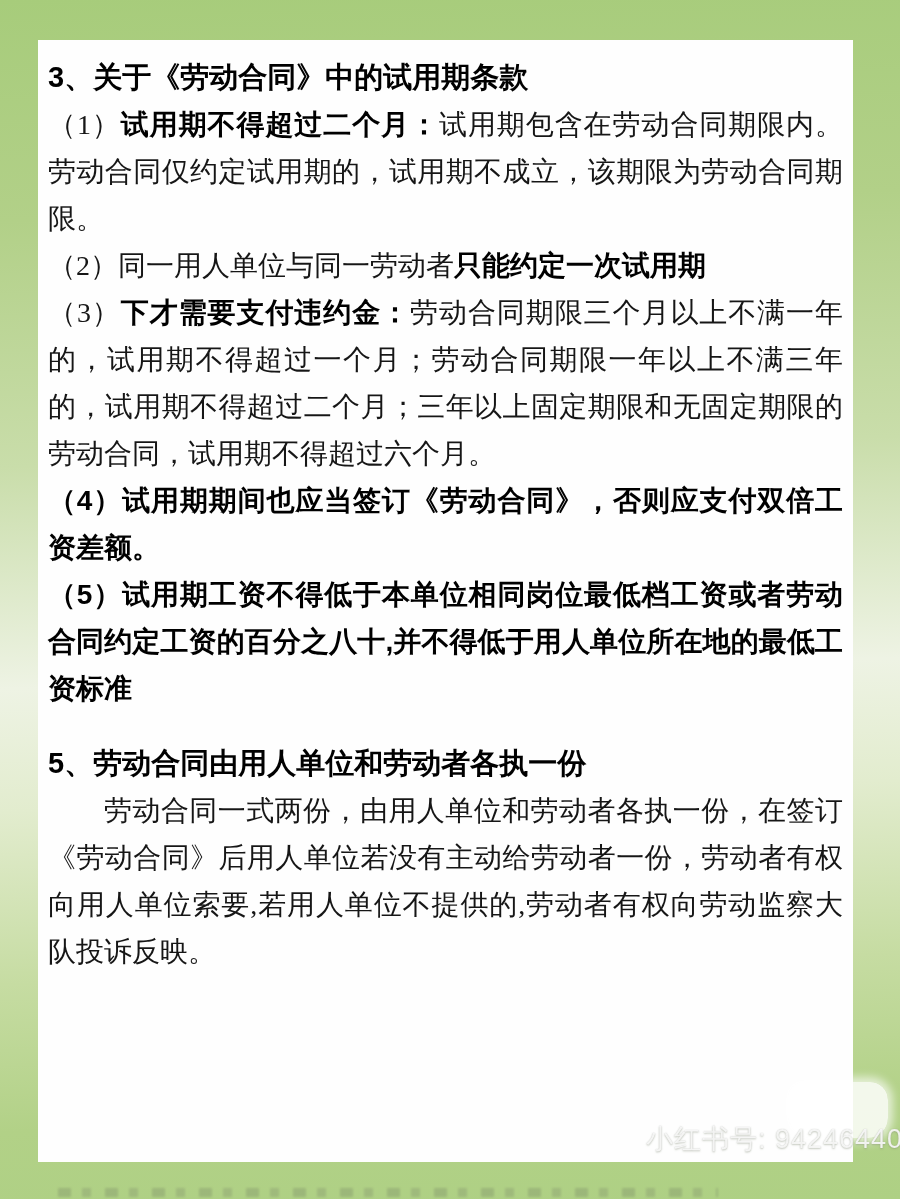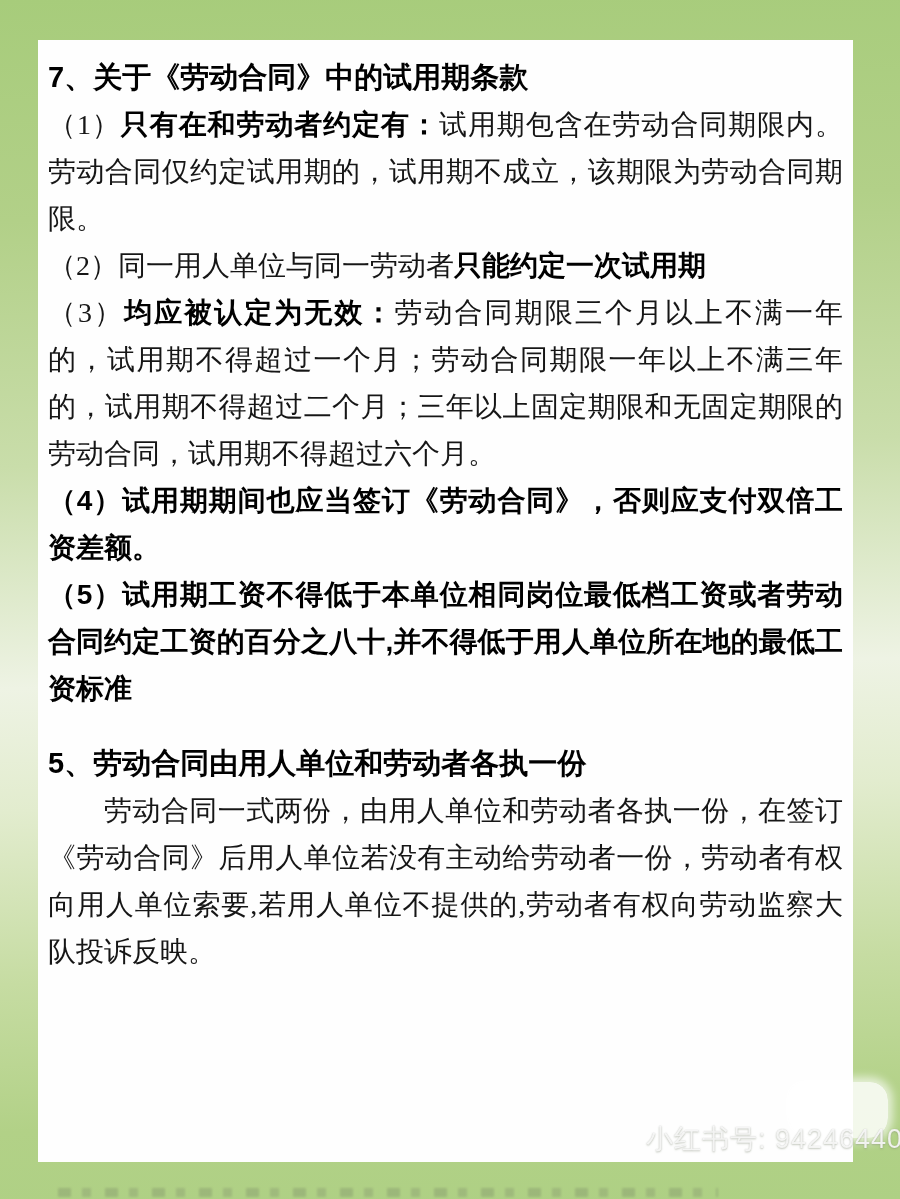--- a/index.html
+++ b/index.html
@@ -65,27 +65,27 @@
     background: repeating-linear-gradient(90deg,
       #5d6355 0 13px, transparent 13px 24px,
       #6a7060 24px 33px, transparent 33px 47px);
   }
 </style>
 </head>
 <body>
 
 <div class="card">
 
-  <div class="heading"><span class="b">7、关于《劳动合同》中的</span><span class="b u">试用期条款</span></div>
+  <div class="heading"><span class="b">3、关于《劳动合同》中的</span><span class="b u">试用期条款</span></div>
 
-  <p><span>（1）</span><span class="b">只有在和劳动者约定有：</span><span>试用期包含在劳动合同期限内。劳动合同仅约定试用期的，试用期不成立，该期限为劳动合同期限。</span></p>
+  <p><span>（1）</span><span class="b">试用期不得超过二个月：</span><span>试用期包含在劳动合同期限内。劳动合同仅约定试用期的，试用期不成立，该期限为劳动合同期限。</span></p>
 
   <p><span>（2）同一用人单位与同一劳动者</span><span class="b">只能约定一次试用期</span></p>
 
-  <p><span>（3）</span><span class="b">均应被认定为无效：</span><span>劳动合同期限三个月以上不满一年的，试用期不得超过一个月；劳动合同期限一年以上不满三年的，试用期不得超过二个月；三年以上固定期限和无固定期限的劳动合同，试用期不得超过六个月。</span></p>
+  <p><span>（3）</span><span class="b">下才需要支付违约金：</span><span>劳动合同期限三个月以上不满一年的，试用期不得超过一个月；劳动合同期限一年以上不满三年的，试用期不得超过二个月；三年以上固定期限和无固定期限的劳动合同，试用期不得超过六个月。</span></p>
 
   <p><span class="b">（4）试用期期间也应当签订《劳动合同》，否则应支付双倍工资差额。</span></p>
 
   <p><span class="b">（5）试用期工资不得低于本单位相同岗位最低档工资或者劳动合同约定工资的百分之八十,并不得低于用人单位所在地的最低工资标准</span></p>
 
 
 
 
   <div class="heading sec-gap-2"><span class="b">5、劳动合同由用人单位和劳动者各执一份</span></div>
 

